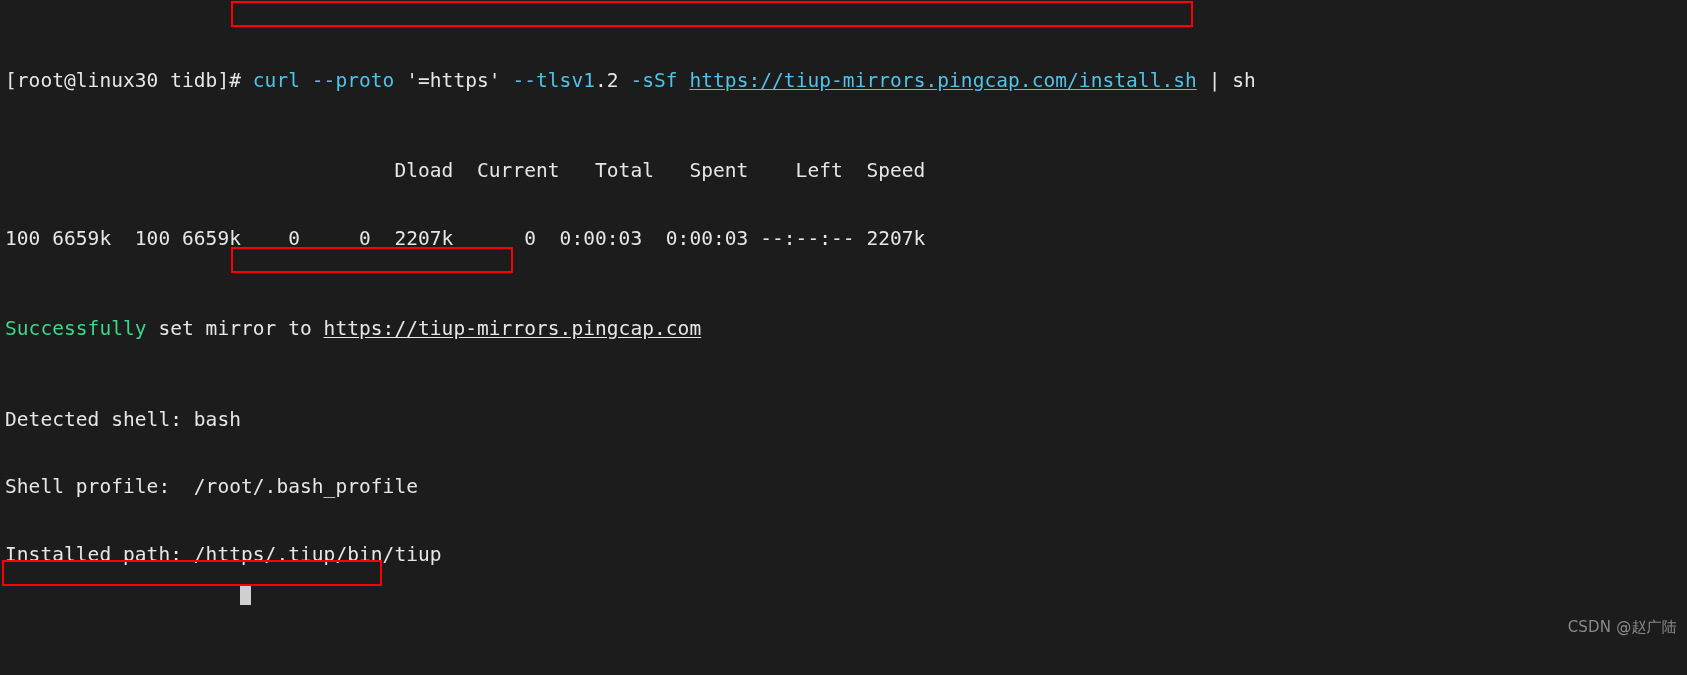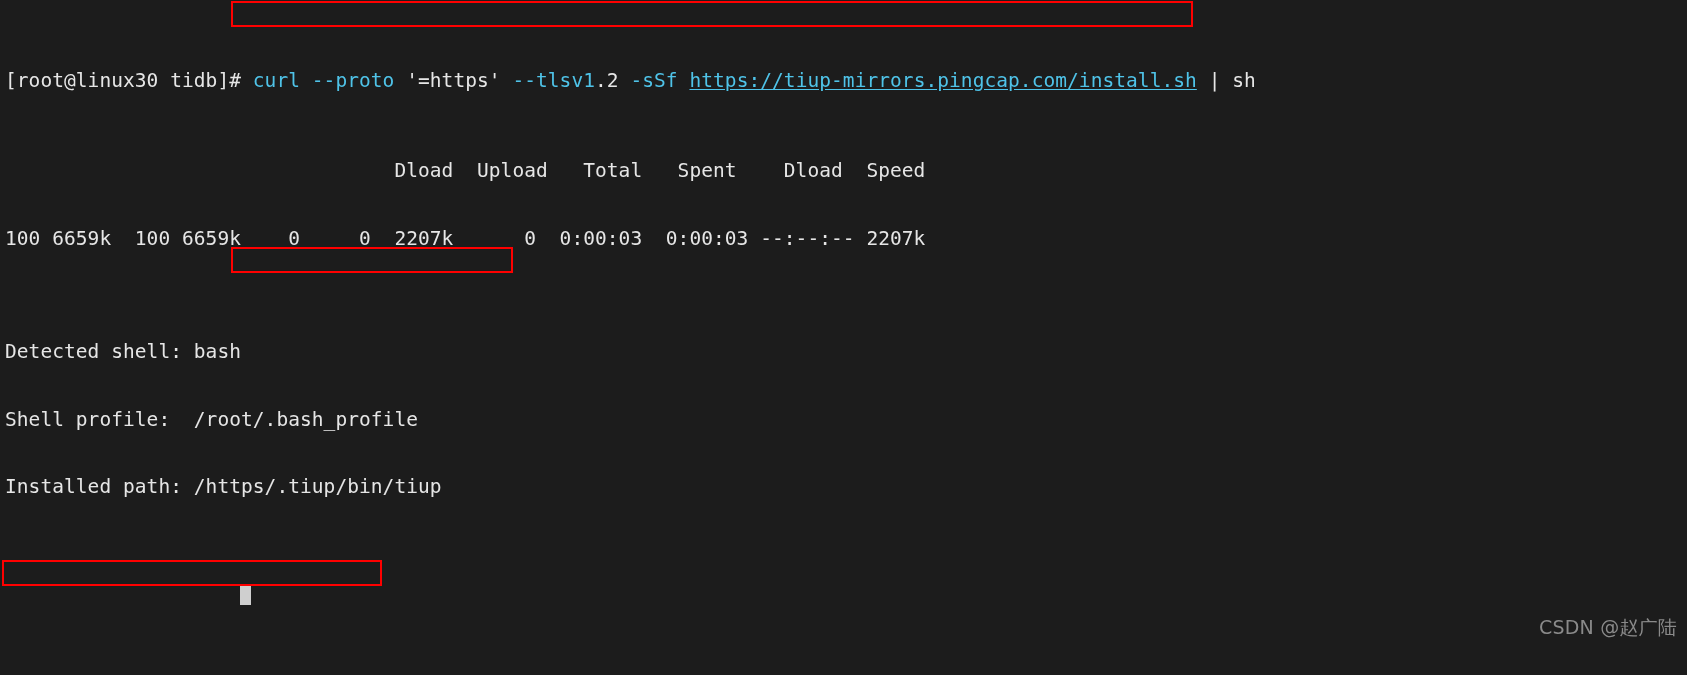--- a/index.html
+++ b/index.html
@@ -50,36 +50,37 @@
     position: absolute;
     background: #cfcfcf;
   }
 
   .watermark {
     position: absolute;
     right: 10px;
     bottom: 5px;
     color: #8a8a8a;
     font-family: "DejaVu Sans", "Liberation Sans", sans-serif;
-    font-size: 19px;
+    font-size: 15px;
     letter-spacing: 0.2px;
   }
 </style>
 </head>
 <body>
 
 <div id="terminal">
 
   <div class="lines">
 
     <div class="ln"><span class="c-white">[root@linux30 tidb]#</span><span class="c-white"> </span><span class="c-cyan">curl </span><span class="c-cyan">--proto </span><span class="c-white">'=https' </span><span class="c-cyan">--tlsv1</span><span class="c-white">.2 </span><span class="c-cyan">-sSf </span><span class="c-cyan u">https://tiup-mirrors.pingcap.com/install.sh</span><span class="c-white"> | </span><span class="c-white">sh</span></div>
 
-    <div class="ln c-white">                                 Dload  Upload   Total   Spent    Dload  Speed</div>
+    <div class="ln c-white">                                 Dload  Current   Total   Spent    Left  Speed</div>
     <div class="ln c-white">100 6659k  100 6659k    0     0  2207k      0  0:00:03  0:00:03 --:--:-- 2207k</div>
 
+    <div class="ln"><span class="c-green">Successfully</span><span class="c-white"> set mirror to </span><span class="c-white u">https://tiup-mirrors.pingcap.com</span></div>
 
     <div class="ln c-white">Detected shell: bash</div>
     <div class="ln c-white">Shell profile:  /root/.bash_profile</div>
     <div class="ln c-white">Installed path: /https/.tiup/bin/tiup</div>
     
     
     
 
     
 

